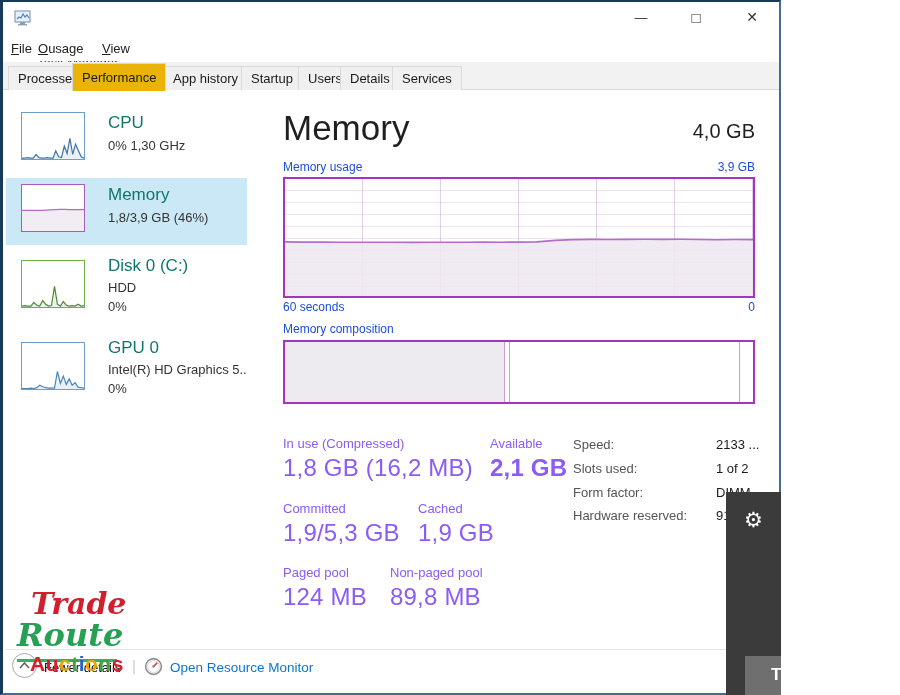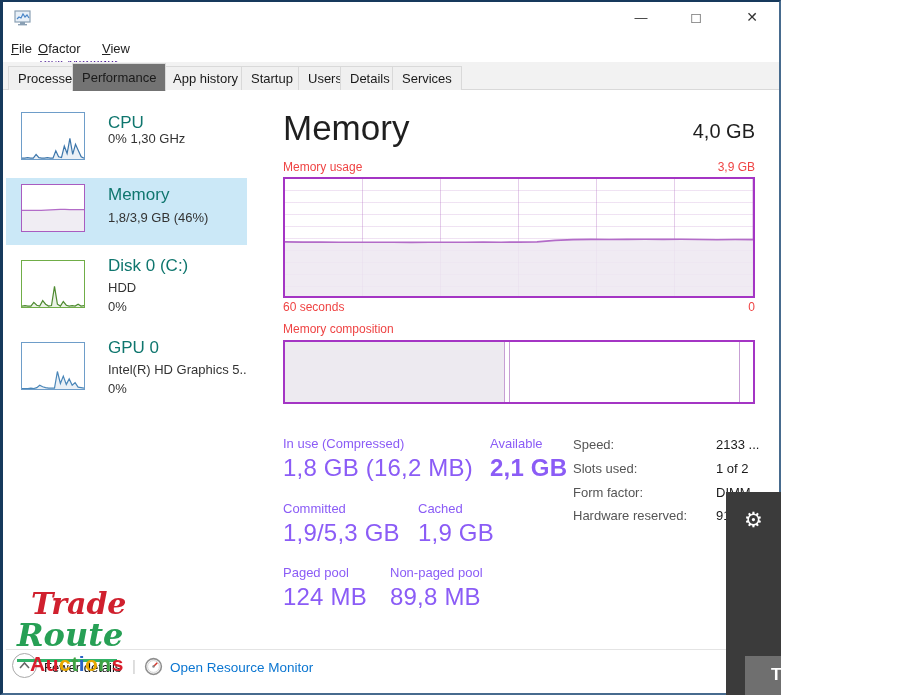--- a/index.html
+++ b/index.html
@@ -19,45 +19,45 @@
 
   .menubar { position:absolute; left:0; top:34px; right:0; height:25px; background:#fff; font-size:13px; color:#222; }
   .menu-item { position:absolute; top:5px; }
   .menu-file { left:8px; } .menu-options { left:35px; } .menu-view { left:99px; }
   .hk { text-decoration:underline; }
 
   .tabstrip { position:absolute; left:0; top:60px; right:0; height:28px; background:#f2f2f2;
               border-bottom:1px solid #d9d9d9; }
   .tab { position:absolute; top:4px; height:24px; padding:0 9px; line-height:23px; font-size:13px; color:#1a1a1a;
          background:#f0f0f0; border:1px solid #d9d9d9; border-bottom:none; }
-  .tab.active { top:1px; height:28px; line-height:27px; background:#737373; z-index:2; }
+  .tab.active { top:1px; height:28px; line-height:27px; background:#eab308; z-index:2; }
   .tab-0{left:5px;} .tab-1{left:69px;} .tab-2{left:160px;} .tab-3{left:238px;} .tab-4{left:295px;}
   .tab-5{left:337px;} .tab-6{left:389px;}
 
   
   .side-item { position:absolute; left:3px; width:241px; cursor:default; }
   .side-item.selected { background:#cbe8f7; }
   .thumb { position:absolute; left:15px; width:64px; height:48px; background:#fff; }
   .thumb svg { display:block; width:100%; height:100%; }
   .side-title { position:absolute; left:102px; font-size:17px; color:#0f766e; }
   .side-sub { position:absolute; left:102px; font-size:13px; color:#333; white-space:nowrap; overflow:hidden; max-width:138px; }
 
   .it-cpu { top:100px; height:72px; } .it-cpu .thumb { top:10px; border:1px solid #6e9dc9; }
-  .it-cpu .side-title{ top:11px; } .it-cpu .s1{ top:29px;text-align:center; }
+  .it-cpu .side-title{ top:11px; } .it-cpu .s1{ top:36px;text-align:center; }
   .it-mem { top:176px; height:67px; } .it-mem .thumb { top:6px; border:1px solid #a95cc0; }
   .it-mem .side-title{ top:7px; } .it-mem .s1{ top:32px; }
   .it-disk { top:246px; height:80px; } .it-disk .thumb { top:12px; border:1px solid #70ad47; }
   .it-disk .side-title{ top:8px; } .it-disk .s1{ top:32px; } .it-disk .s2{ top:51px; }
   .it-gpu { top:328px; height:80px; } .it-gpu .thumb { top:12px; border:1px solid #6e9dc9; }
   .it-gpu .side-title{ top:8px; } .it-gpu .s1{ top:32px; } .it-gpu .s2{ top:51px; }
 
   
   .main-title { position:absolute; left:280px; top:106px; font-size:35px; font-weight:300; color:#1f1f1f; }
   .capacity { position:absolute; left:580px; top:118px; width:172px; text-align:right; font-size:20px; font-weight:300; color:#1f1f1f; }
-  .chart-label { position:absolute; font-size:12px; color:#ef4444; }
+  .chart-label { position:absolute; font-size:12px; color:#1d4ed8; }
   .lbl-usage { left:280px; top:158px; } .lbl-usage-max { left:580px; top:158px; width:172px; text-align:right; }
   .lbl-time { left:280px; top:298px; } .lbl-zero { left:580px; top:298px; width:172px; text-align:right; }
   .lbl-comp { left:280px; top:320px; }
 
   .usage-chart { position:absolute; left:280px; top:175px; width:472px; height:121px;
                  border:2px solid #a435c4; background:#fff;
                  background-image:
                    repeating-linear-gradient(to right, transparent 0px, transparent 77px, rgba(186,125,200,0.38) 77px, rgba(186,125,200,0.38) 78px),
                    repeating-linear-gradient(to bottom, transparent 0px, transparent 11px, rgba(186,125,200,0.22) 11px, rgba(186,125,200,0.22) 12px); }
   .usage-chart svg { display:block; width:100%; height:100%; }
@@ -118,21 +118,21 @@
         <rect x="4" y="14" width="9" height="1.4" fill="#8aa0b4"></rect>
       </svg>
       <span class="title-text">Task Manager</span>
       <span class="win-btn btn-min">—</span>
       <span class="win-btn btn-max">□</span>
       <span class="win-btn btn-close">✕</span>
     </div>
 
     <div class="menubar">
       <span class="menu-item menu-file"><span class="hk">F</span><span>ile</span></span>
-      <span class="menu-item menu-options"><span class="hk">O</span><span>factor</span></span>
+      <span class="menu-item menu-options"><span class="hk">O</span><span>usage</span></span>
       <span class="menu-item menu-view"><span class="hk">V</span><span>iew</span></span>
     </div>
 
     <div class="tabstrip">
       <span class="tab tab-0">Processes</span>
       <span class="tab tab-1 active">Performance</span>
       <span class="tab tab-2">App history</span>
       <span class="tab tab-3">Startup</span>
       <span class="tab tab-4">Users</span>
       <span class="tab tab-5">Details</span>

